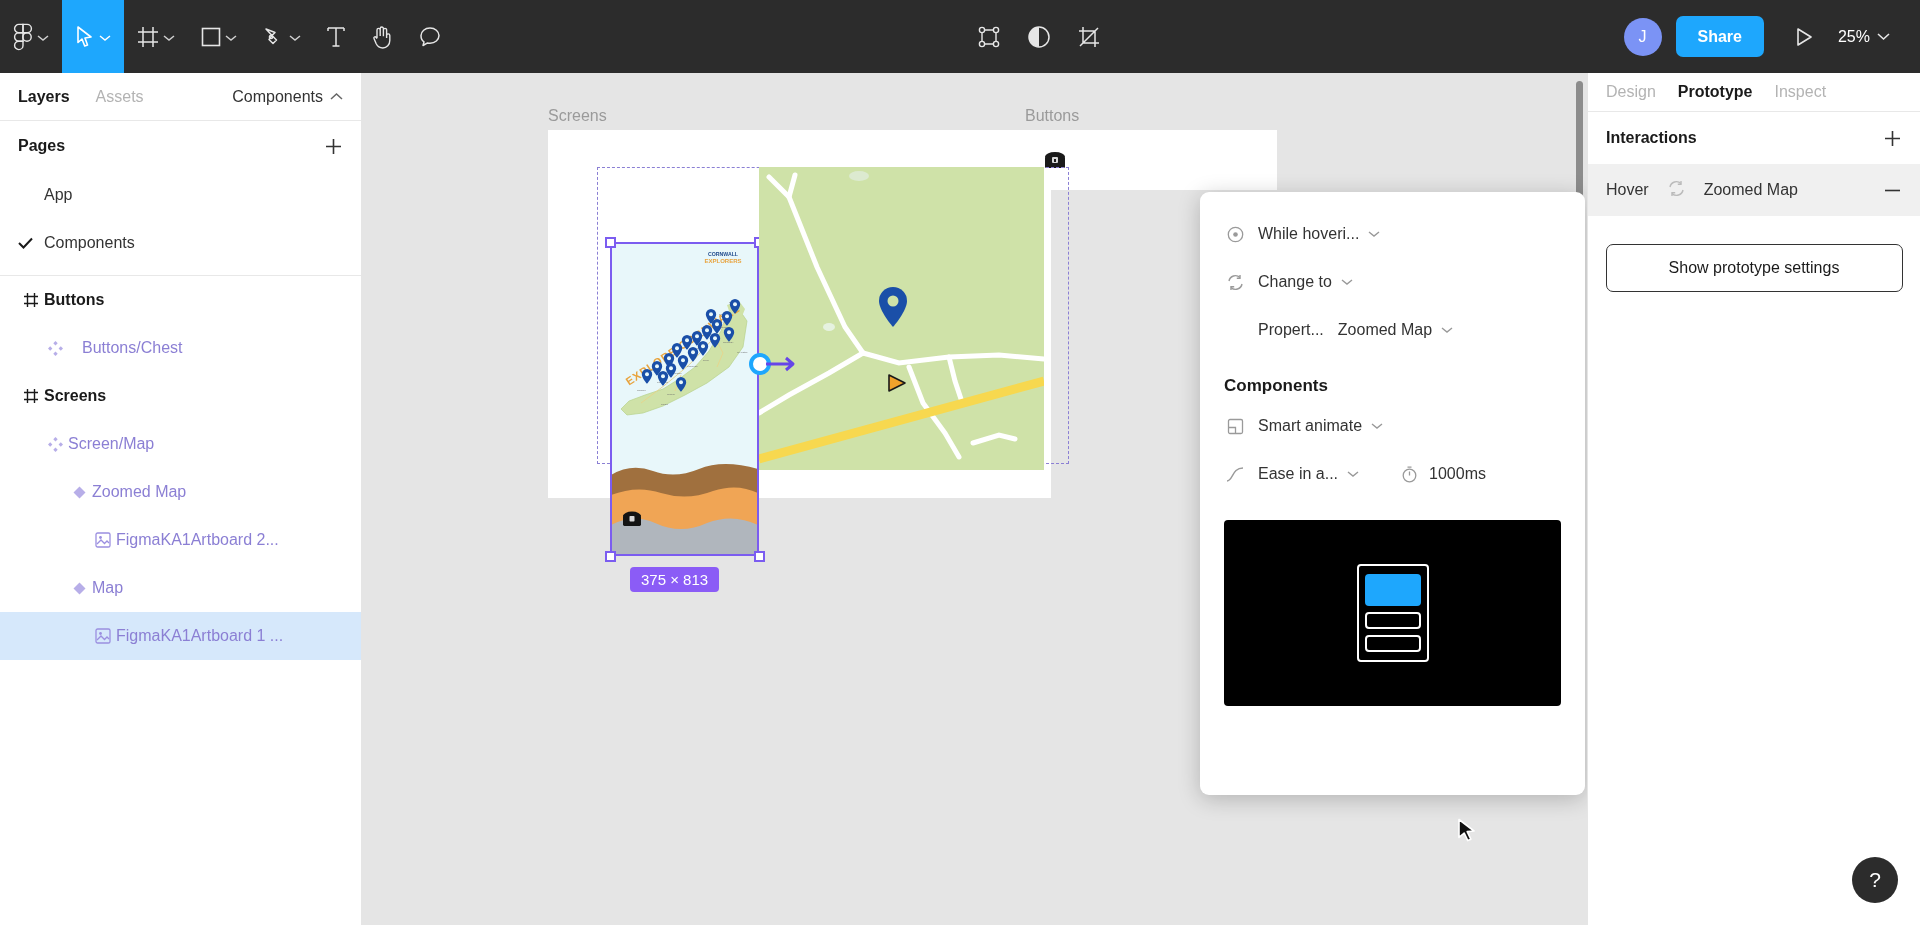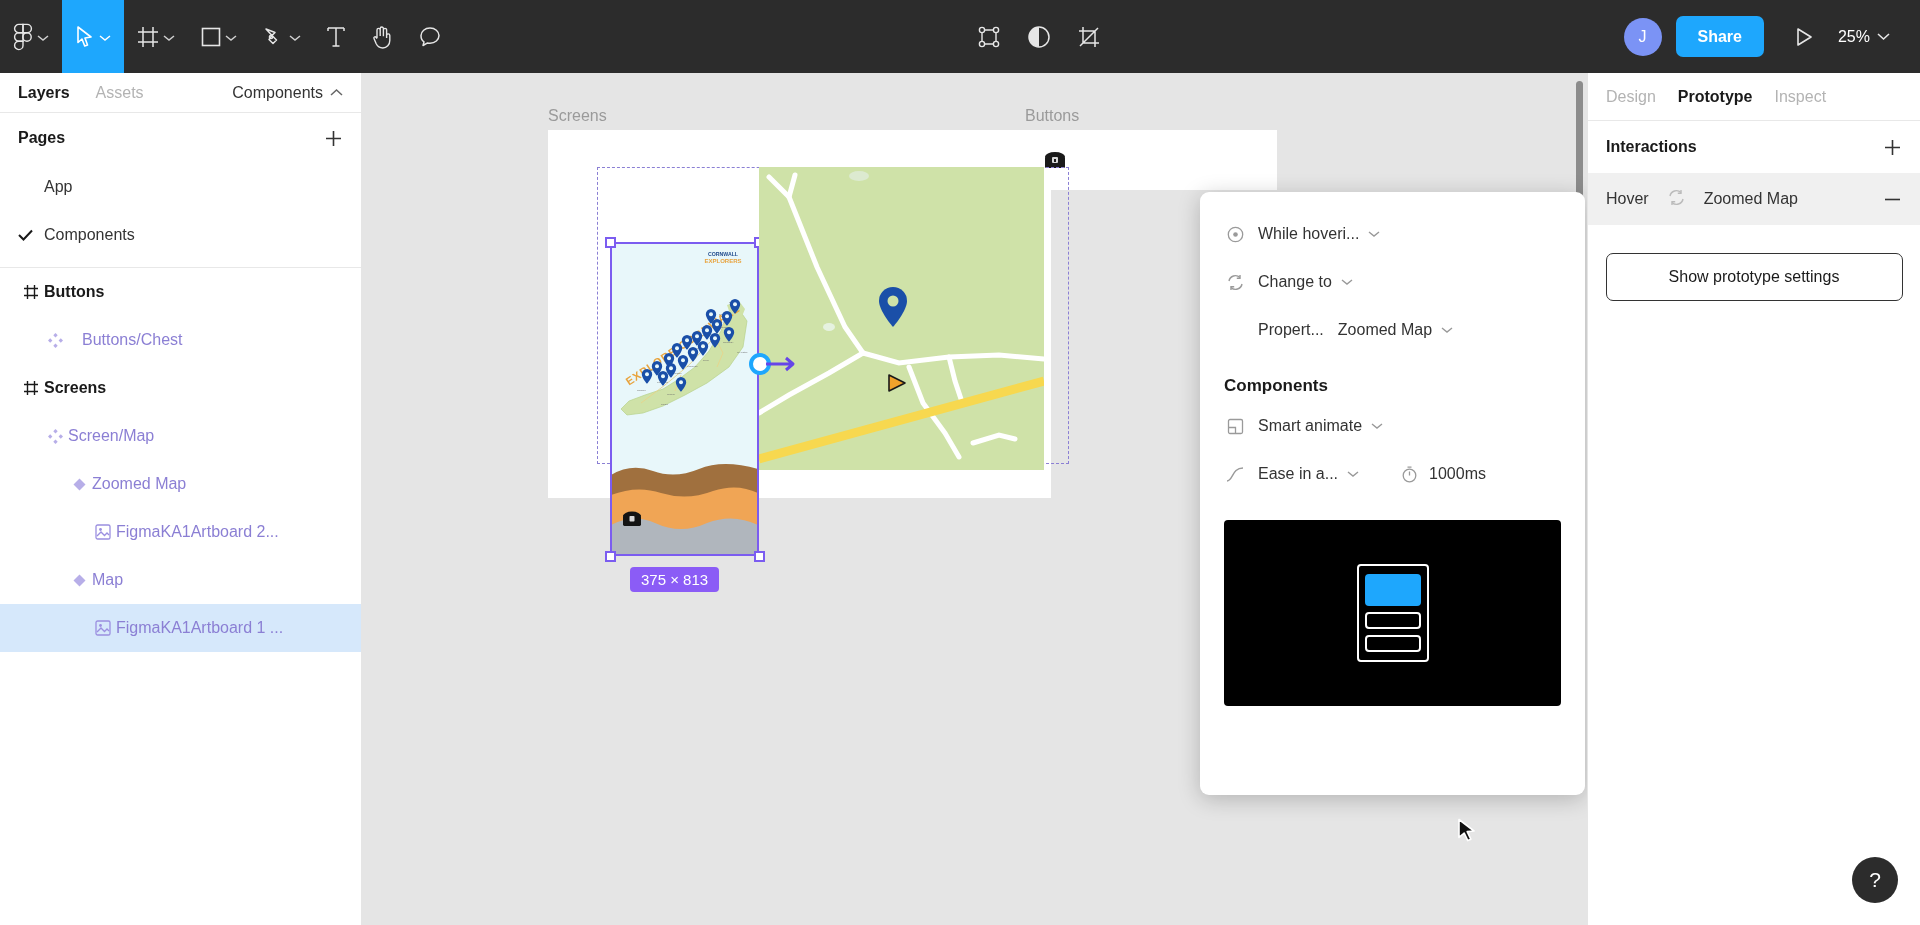--- a/index.html
+++ b/index.html
@@ -49,21 +49,21 @@
 
   
   .left-panel {
     position: absolute; top: 73px; left: 0;
     width: 362px; height: 852px;
     background: #fff;
     border-right: 1px solid #e5e5e5;
   }
   .lp-tabs {
     display: flex; align-items: center;
-    height: 40px; padding: 8px 18px;
+    height: 48px; padding: 8px 18px;
     border-bottom: 1px solid #e8e8e8;
     gap: 26px;
   }
   .lp-tab { font-size: 16px; color: #b3b3b3; cursor: pointer; }
   .lp-tab.active { color: #1a1a1a; font-weight: 700; }
   .lp-components {
     margin-left: auto; display: flex; align-items: center; gap: 7px;
     font-size: 16px; color: #333; cursor: pointer;
   }
   .pages-hd {
@@ -197,21 +197,21 @@
   .pv-bar { width: 56px; height: 17px; border: 2px solid #fff; border-radius: 4px; }
 
   
   .right-panel {
     position: absolute; top: 73px; right: 0;
     width: 333px; height: 852px;
     background: #fff; border-left: 1px solid #e5e5e5;
   }
   .rp-tabs {
     display: flex; align-items: center;
-    height: 48px; padding: 0 18px; gap: 22px;
+    height: 39px; padding: 0 18px; gap: 22px;
     border-bottom: 1px solid #e8e8e8;
   }
   .rp-tab { font-size: 16px; color: #b3b3b3; cursor: pointer; }
   .rp-tab.active { color: #1a1a1a; font-weight: 700; }
   .rp-sec-hd {
     display: flex; align-items: center;
     height: 52px; padding: 0 18px;
     font-size: 16px; font-weight: 700; color: #1a1a1a;
   }
   .rp-add { margin-left: auto; cursor: pointer; display:flex; }

